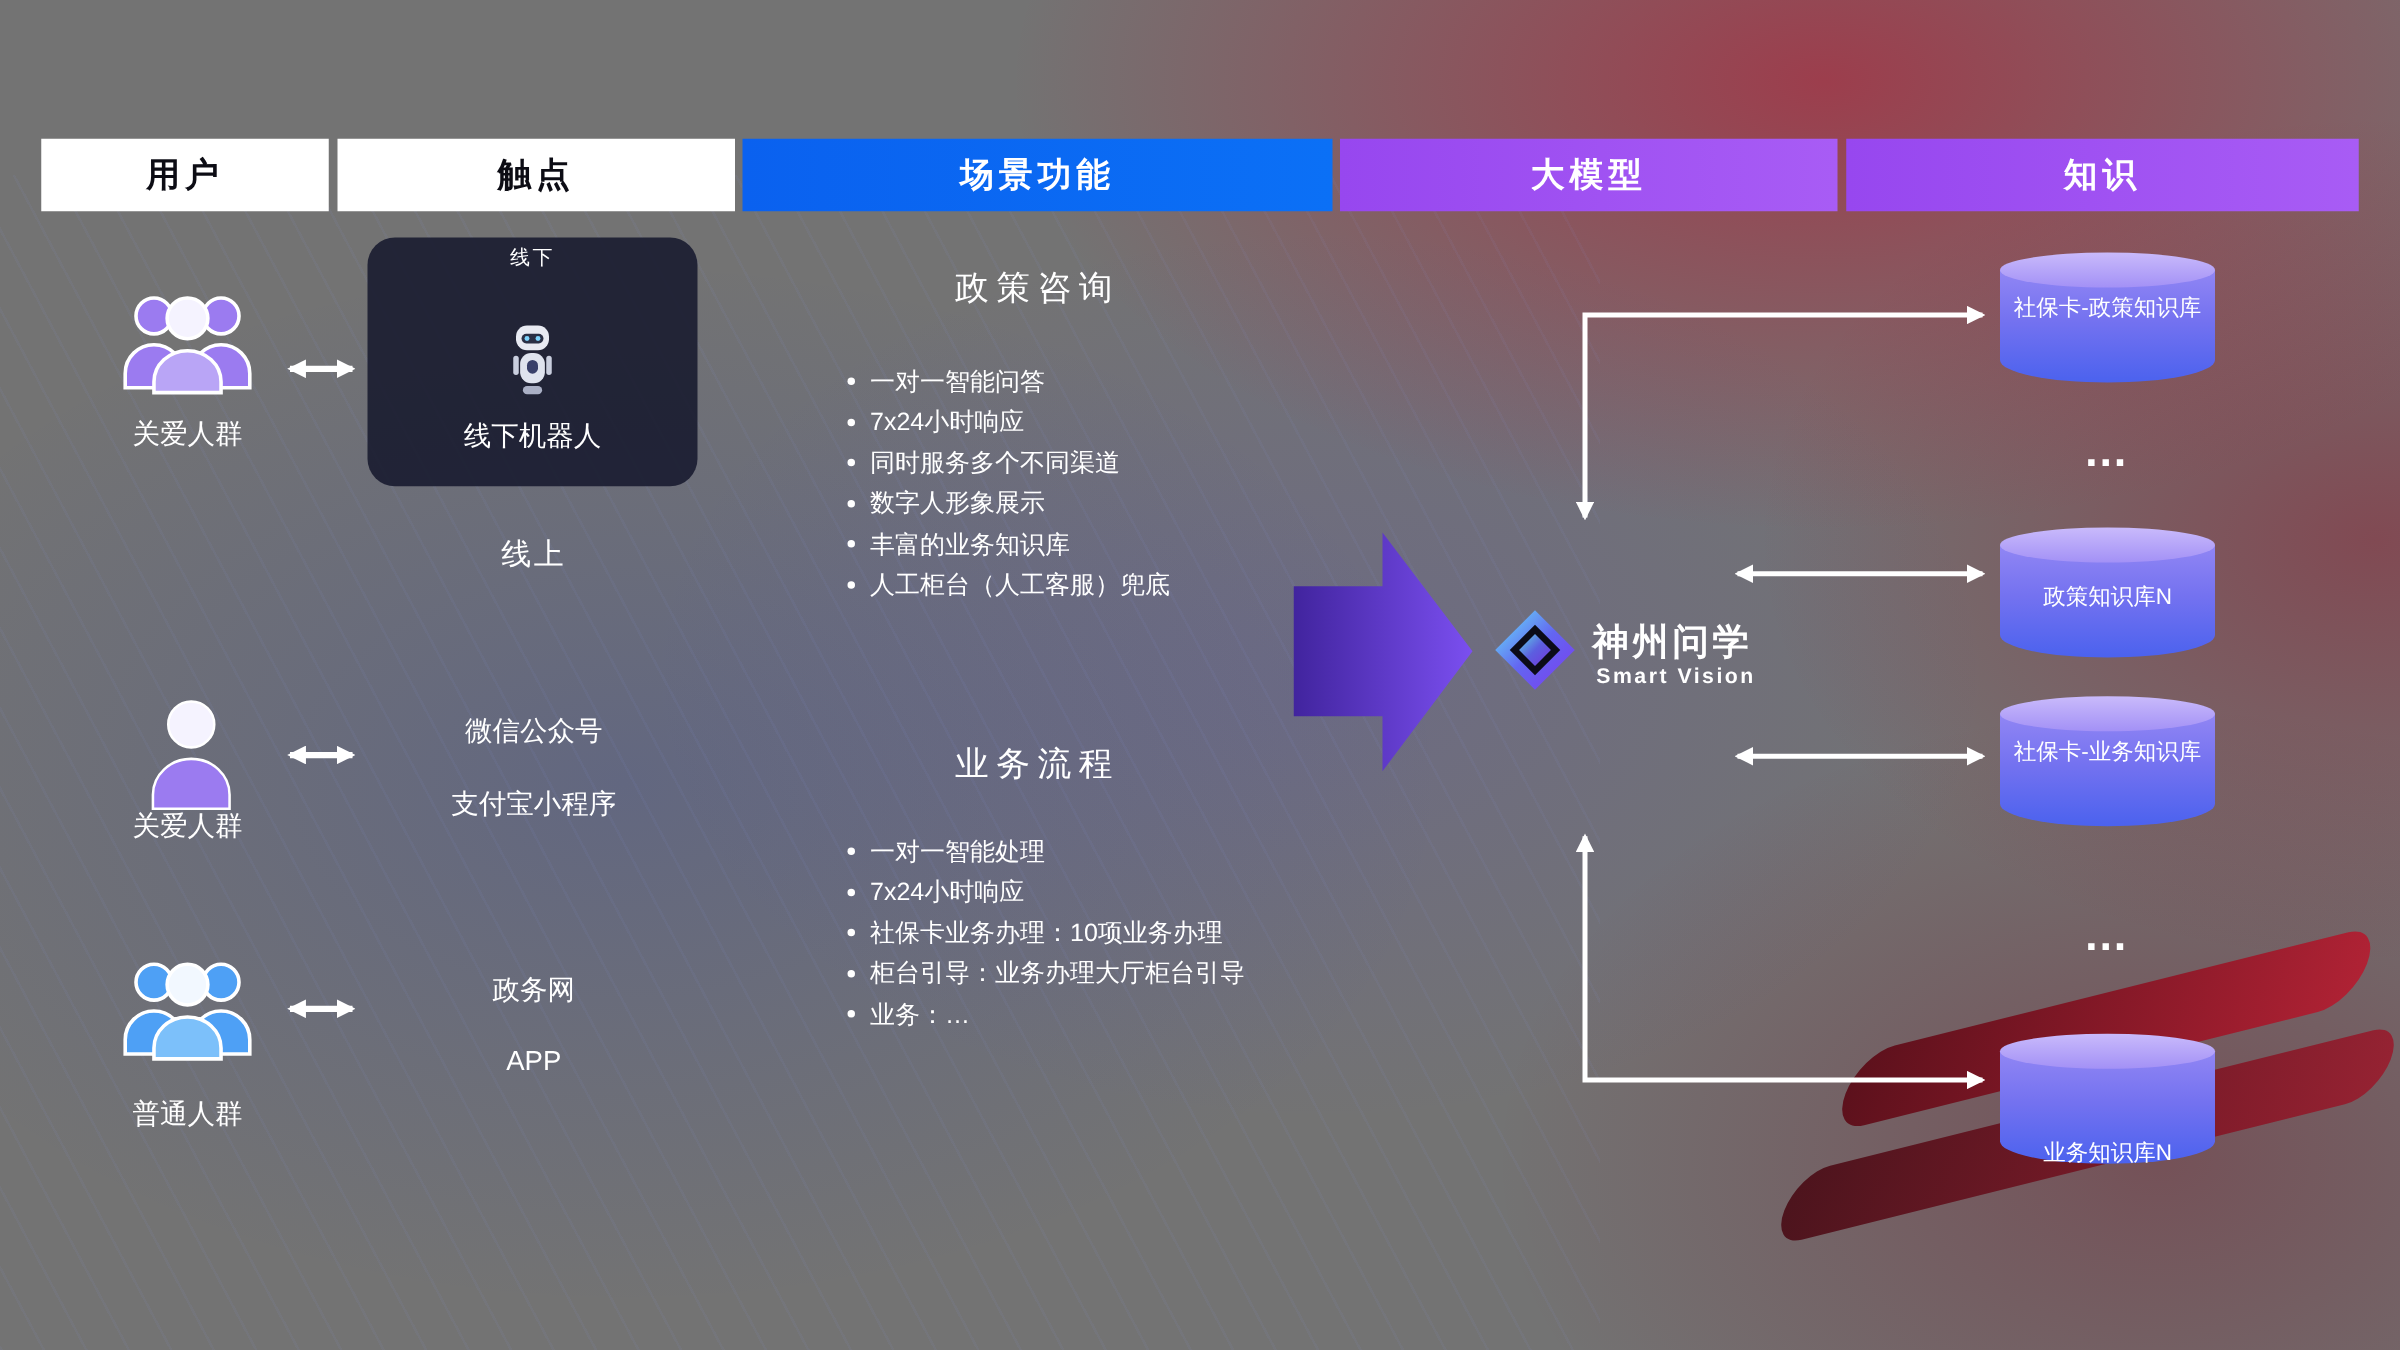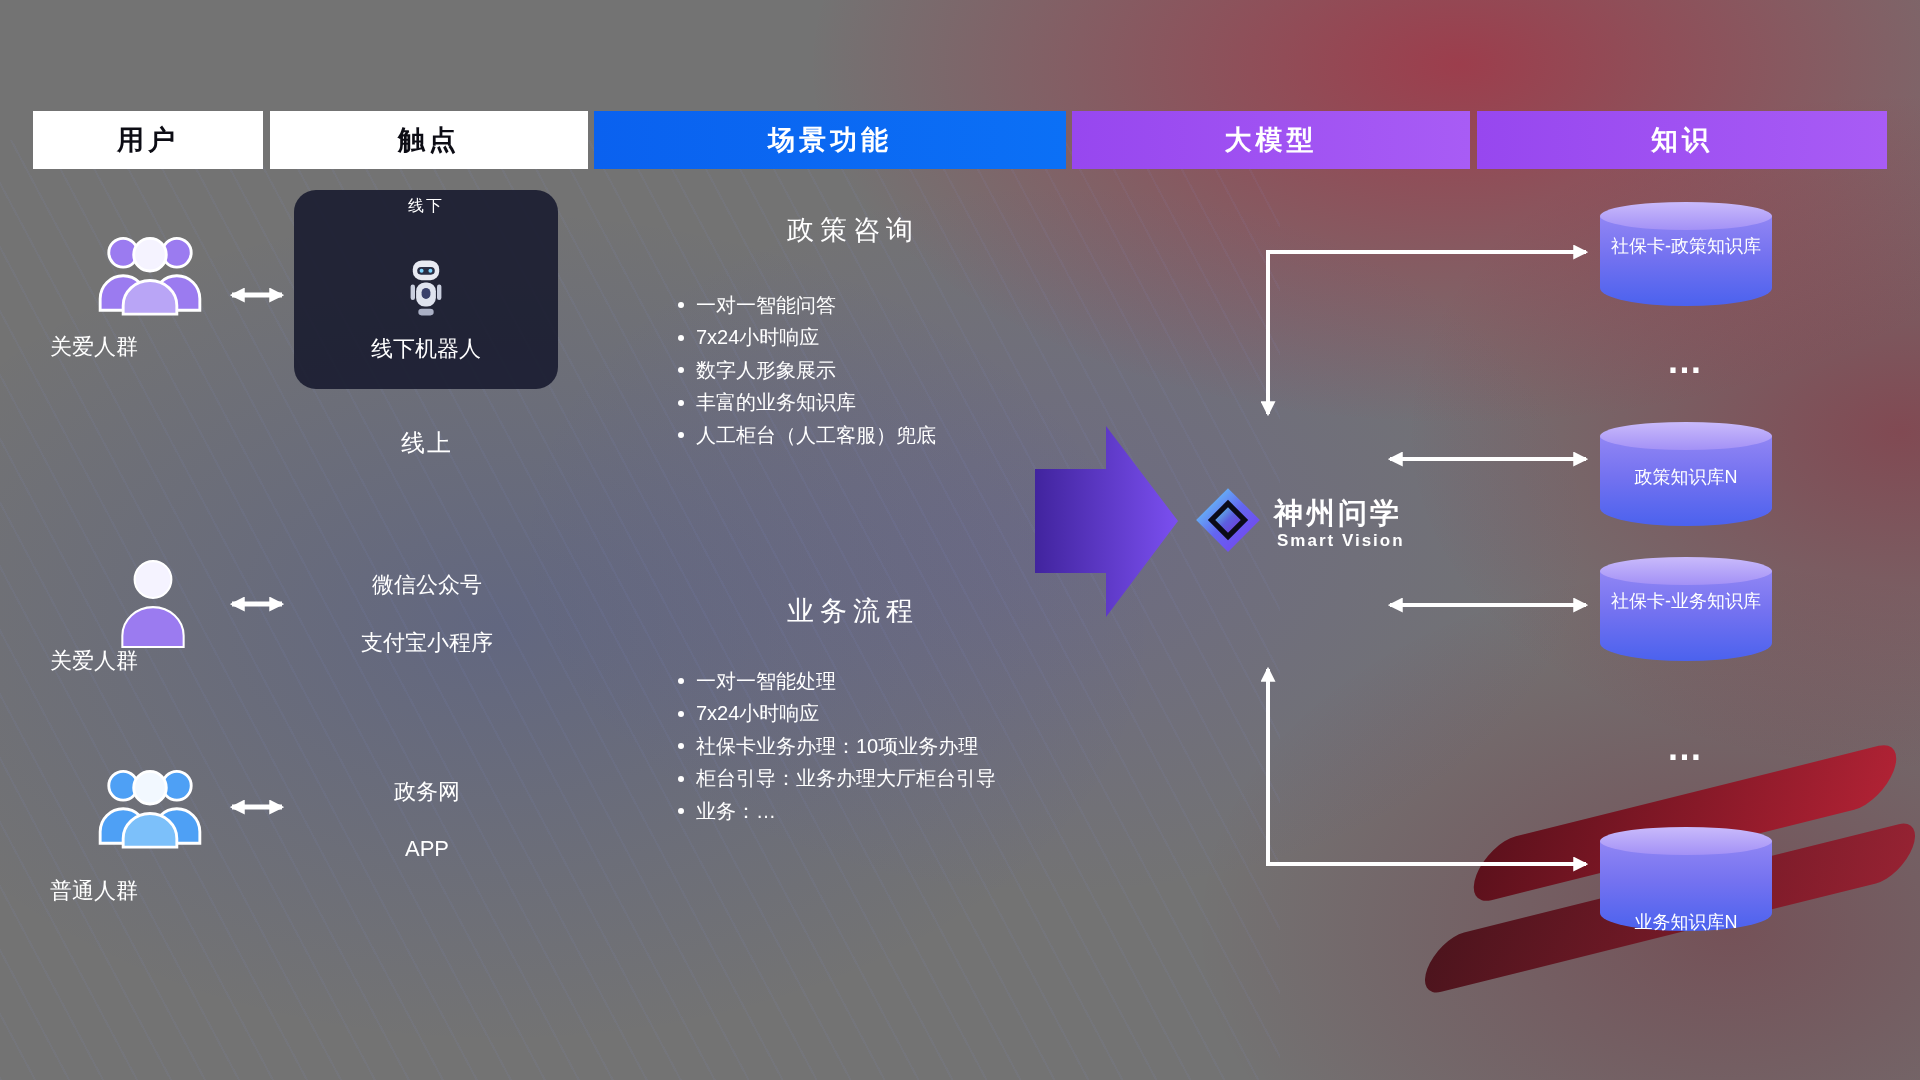--- a/index.html
+++ b/index.html
@@ -31,33 +31,33 @@
   .hdr-blue   { background: linear-gradient(90deg, #0a61ef, #0b70f6); color: #fff; }
   .hdr-purple { background: linear-gradient(90deg, #9747ef, #a85cf5); color: #fff; }
   .h1 { left: 33px;   width: 230px; }
   .h2 { left: 270px;  width: 318px; }
   .h3 { left: 594px;  width: 472px; }
   .h4 { left: 1072px; width: 398px; }
   .h5 { left: 1477px; width: 410px; }
 
   
   .icon-box { position: absolute; z-index: 3; }
-  .ulabel { position: absolute; left: 50px; width: 200px; font-size: 22px; z-index: 3; }
+  .ulabel { position: absolute; left: 50px; width: 200px; text-align: center; font-size: 22px; z-index: 3; }
 
   
   .offline-card { position: absolute; left: 294px; top: 190px; width: 264px; height: 199px;
                   background: rgba(23,25,46,.88); border-radius: 22px; z-index: 3; }
   .offline-card .t { position: absolute; top: 6px; width: 100%; text-align: center; font-size: 16px; letter-spacing: 2px; }
   .offline-card .robot { position: absolute; left: 110px; top: 68px; }
   .offline-card .r { position: absolute; top: 144px; width: 100%; text-align: center; font-size: 22px; }
   .chan { position: absolute; left: 327px; width: 200px; text-align: center; font-size: 22px; z-index: 3; }
   .online-t { position: absolute; left: 327px; top: 427px; width: 200px; text-align: center; font-size: 24px; letter-spacing: 2px; z-index: 3; }
 
   
-  .sc-title { position: absolute; left: 683px; width: 340px; text-align: center; font-size: 27px; letter-spacing: 6px; z-index: 3; }
+  .sc-title { position: absolute; left: 660px; width: 340px; text-align: center; font-size: 27px; letter-spacing: 6px; z-index: 3; }
   .sc-list { position: absolute; left: 678px; width: 390px; list-style: none; z-index: 3; }
   .sc-list li { height: 32.5px; display: flex; align-items: center; font-size: 20px; white-space: nowrap; }
   .sc-list li::before { content: ""; width: 6px; height: 6px; border-radius: 50%; background: #fff; margin-right: 12px; flex: 0 0 auto; }
 
   
   .logo-diamond { position: absolute; left: 1194px; top: 486px; z-index: 3; }
   .logo-name { position: absolute; left: 1274px; top: 494px; font-size: 29px; font-weight: 700; letter-spacing: 3px; z-index: 3; }
   .logo-sub { position: absolute; left: 1277px; top: 531px; font-size: 17px; font-weight: 700; letter-spacing: 2px; z-index: 3; }
 
   
@@ -171,20 +171,21 @@
   <div class="online-t">线上</div>
   <div class="chan" style="top:570px;">微信公众号</div>
   <div class="chan" style="top:628px;">支付宝小程序</div>
   <div class="chan" style="top:777px;">政务网</div>
   <div class="chan" style="top:836px;">APP</div>
 
   <div class="sc-title" style="top:212px;">政策咨询</div>
   <ul class="sc-list" style="top:289px;">
     <li>一对一智能问答</li>
     <li>7x24小时响应</li>
+    <li>同时服务多个不同渠道</li>
     <li>数字人形象展示</li>
     <li>丰富的业务知识库</li>
     <li>人工柜台（人工客服）兜底</li>
   </ul>
 
   <div class="sc-title" style="top:593px;">业务流程</div>
   <ul class="sc-list" style="top:665px;">
     <li>一对一智能处理</li>
     <li>7x24小时响应</li>
     <li>社保卡业务办理：10项业务办理</li>

